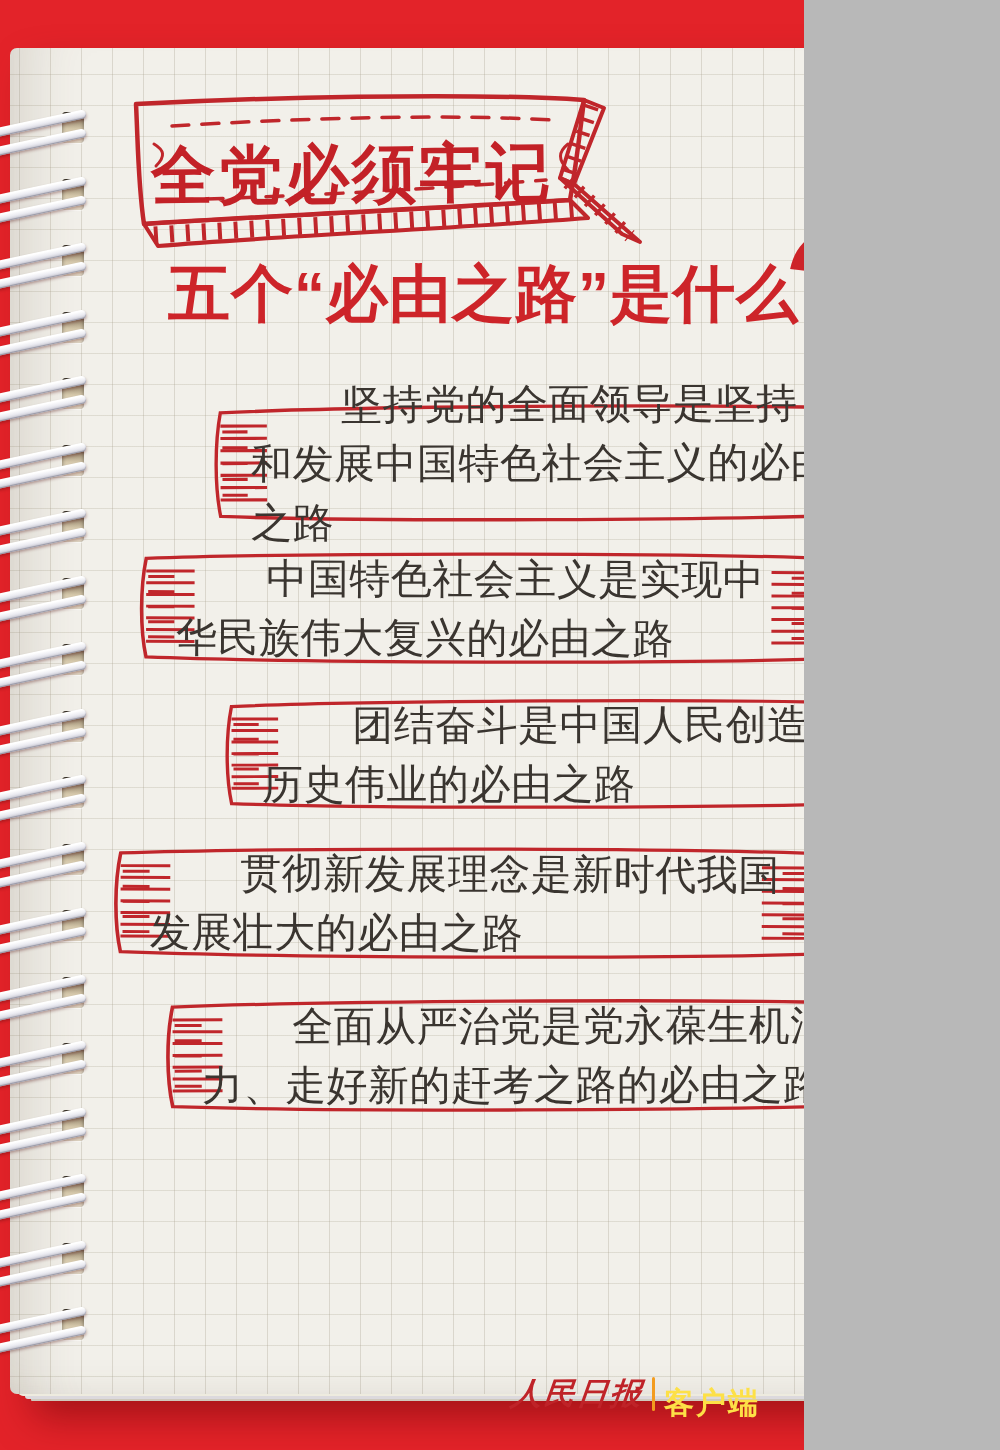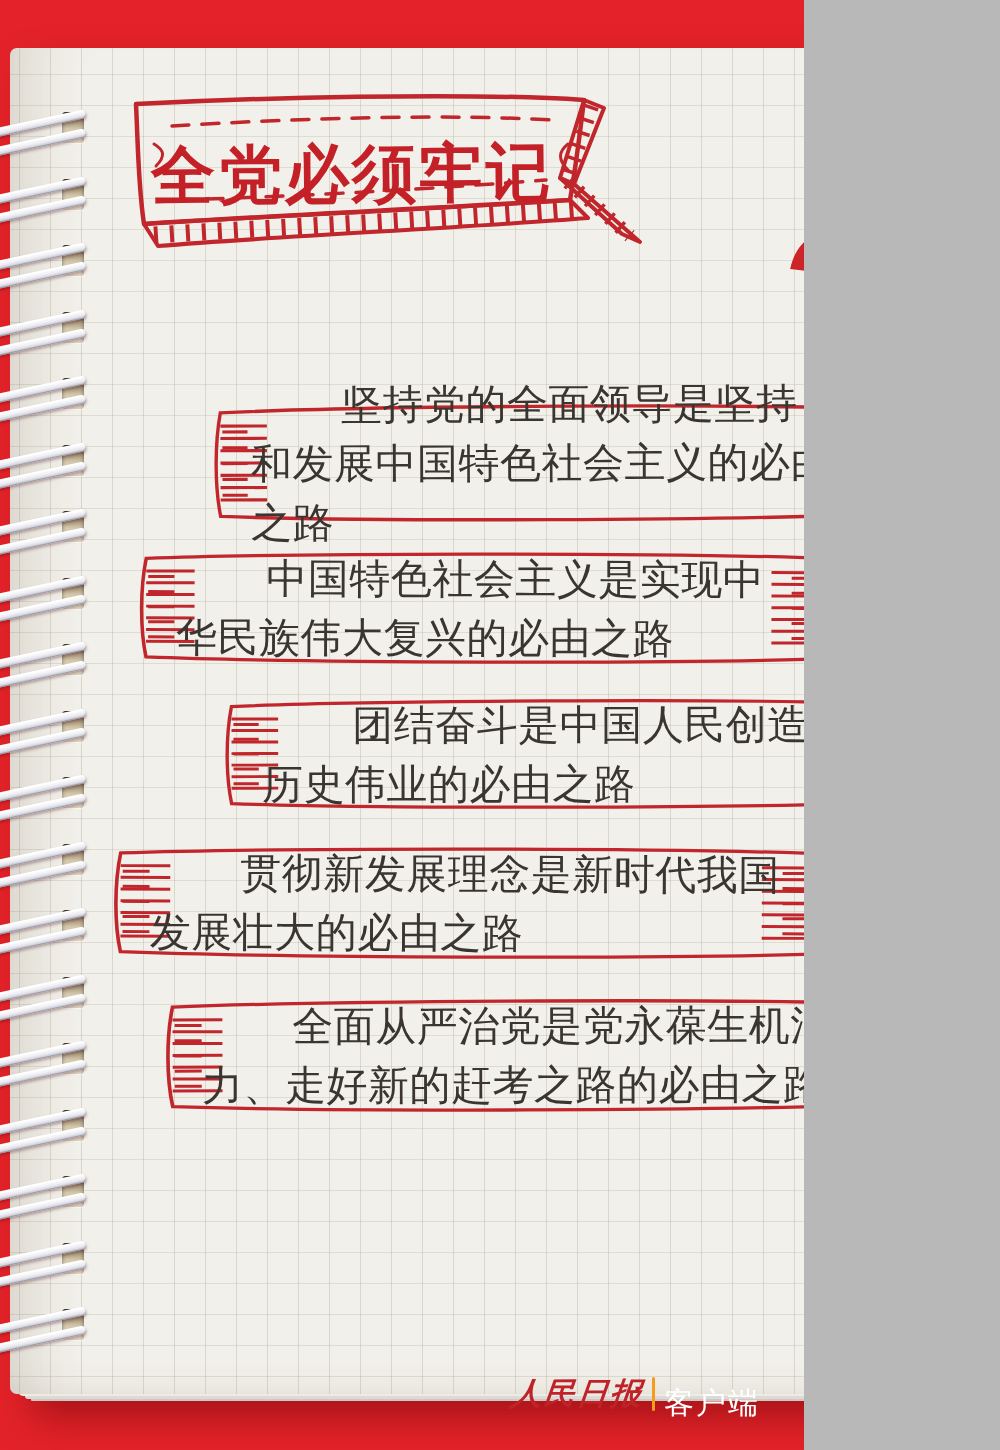--- a/index.html
+++ b/index.html
@@ -94,21 +94,21 @@
     position:absolute;right:44px;bottom:26px;
     display:flex;align-items:center;gap:9px;
   }
   .brand{
     font-family:"DejaVu Serif","Liberation Serif",serif;
     font-style:italic;font-weight:900;font-size:31px;letter-spacing:2px;
     color:#bf2328;transform:skewX(-6deg);white-space:nowrap;
   }
   .footer-divider{width:3px;height:34px;background:#f39c1e;border-radius:2px;}
   .channel{
-    font-weight:400;font-size:30px;letter-spacing:2px;color:#ffffff;white-space:nowrap;margin-top:20px;
+    font-weight:700;font-size:30px;letter-spacing:2px;color:#fde047;white-space:nowrap;margin-top:20px;
   }
 </style>
 </head>
 <body>
 
 <div id="stage">
 
   <div class="page">
     <div class="page-inner-shade"></div>
   </div>
@@ -130,20 +130,21 @@
 
         <path stroke-width="4" d="M462,12 L482,20 L452,96 L438,90 Z"></path>
         <path stroke-width="14" stroke-dasharray="3.5 10" stroke-linecap="butt" d="M470,18 L446,90"></path>
         <path stroke-width="4" d="M438,90 L452,96 L518,154 L500,146 Z"></path>
         <path stroke-width="14" stroke-dasharray="3.5 10" stroke-linecap="butt" d="M446,94 L508,148"></path>
       </g>
     </svg>
     <div class="banner-label">全党必须牢记</div>
   </div>
 
+  <div class="headline">五个“必由之路”是什么</div>
   <div class="qmark">?</div>
 
   <div class="note-box b1">
     <svg viewBox="0 0 700 130" preserveAspectRatio="none">
       <g fill="none" stroke="#c0262b" stroke-linecap="round">
         <path stroke-width="3.5" d="M16,12 C150,6 520,4 686,10 C692,42 692,88 686,118 C540,124 170,124 16,118 C10,88 10,44 16,12 Z"></path>
         <path stroke-width="48" stroke-dasharray="3.2 9.4" stroke-linecap="butt" d="M40,24 L40,108"></path>
         <path stroke-width="26" stroke-dasharray="3.2 13" stroke-linecap="butt" d="M31,30 L31,104"></path>
         <path stroke-width="48" stroke-dasharray="3.2 9.4" stroke-linecap="butt" d="M660,24 L660,108"></path>
         <path stroke-width="26" stroke-dasharray="3.2 13" stroke-linecap="butt" d="M669,30 L669,104"></path>

